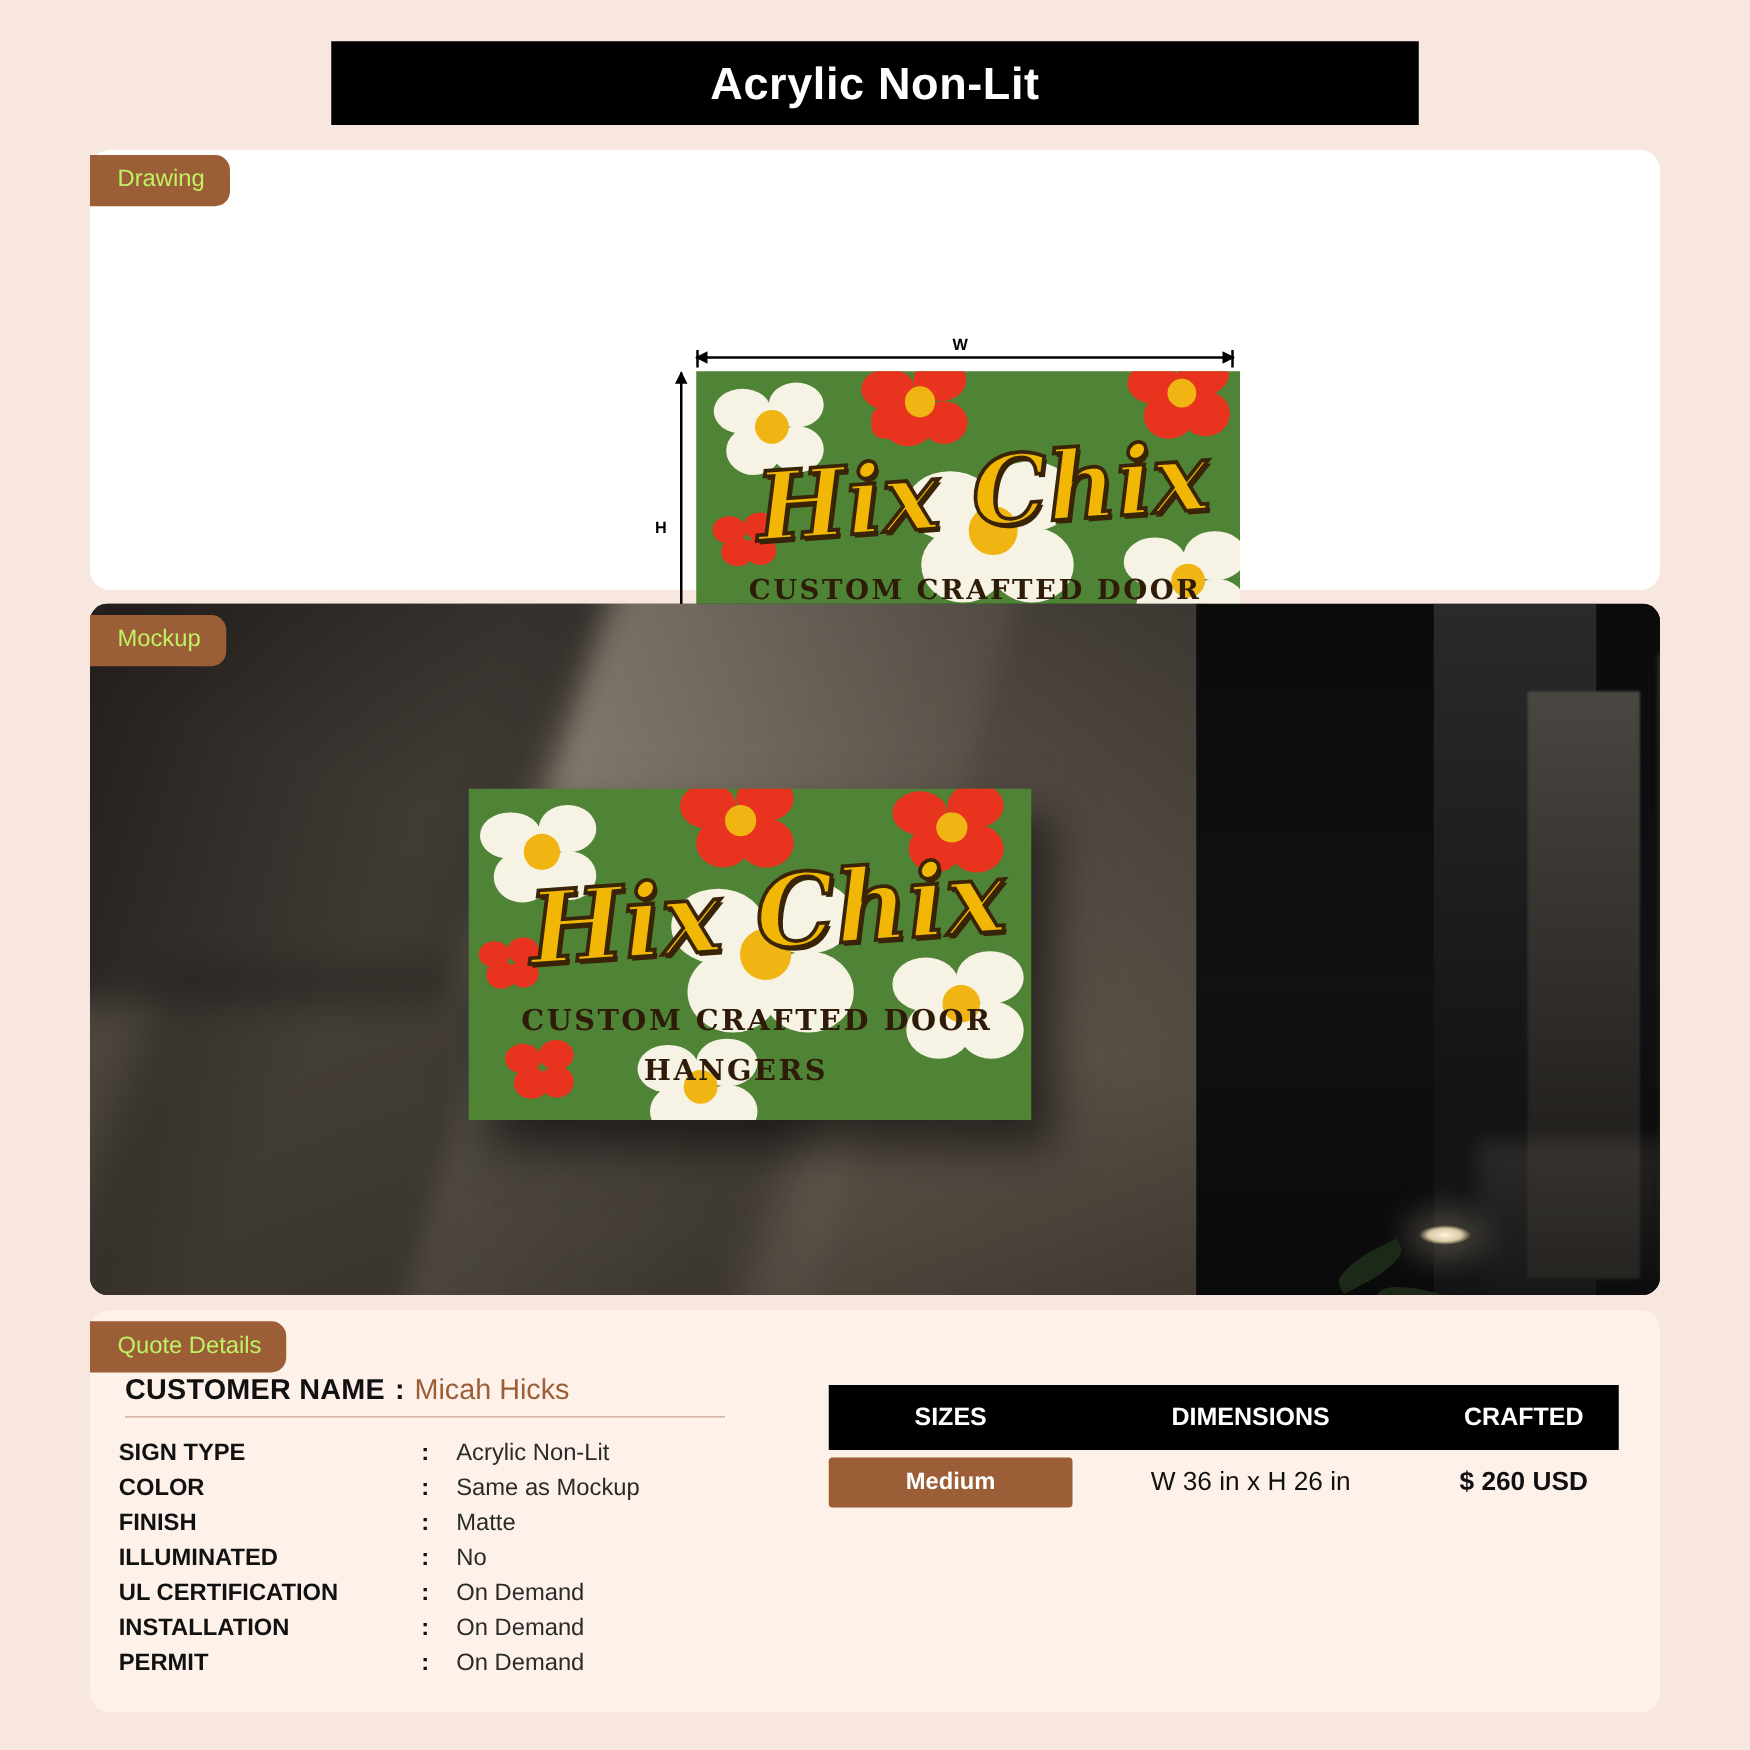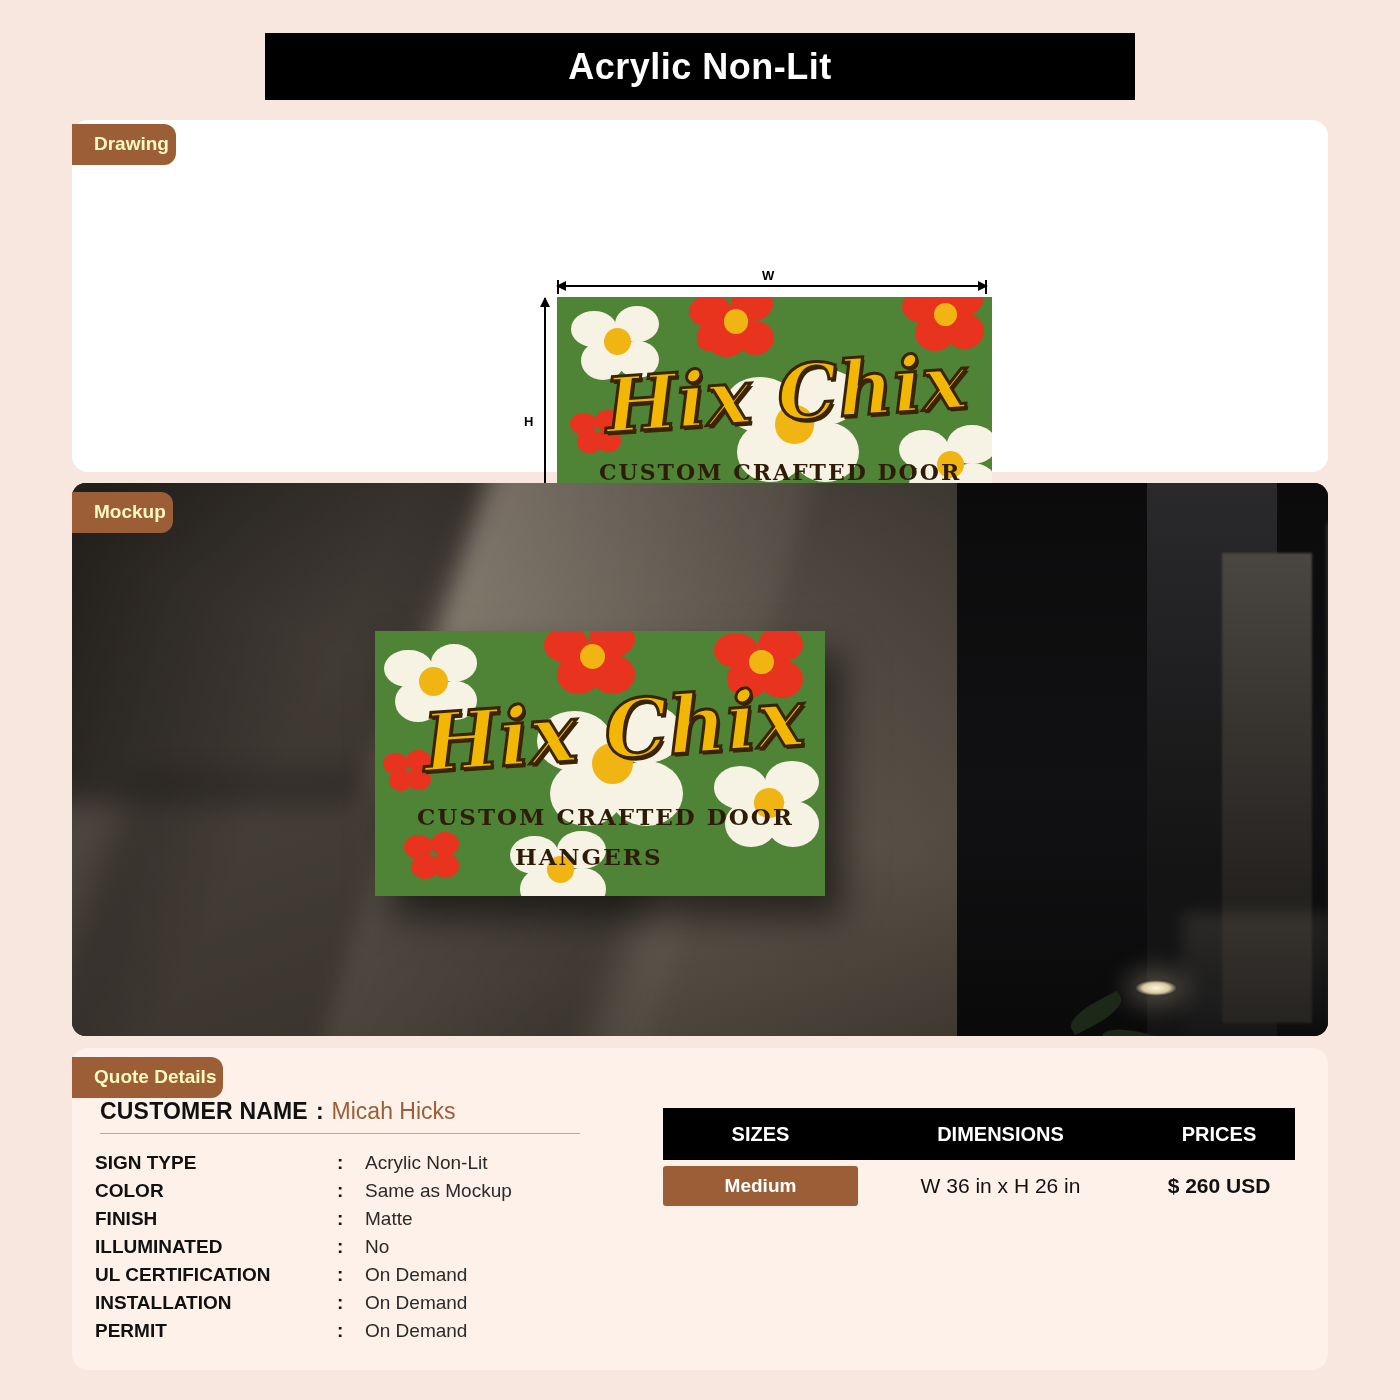--- a/index.html
+++ b/index.html
@@ -28,24 +28,24 @@
   .title-bar .title-text {
     font-size: 36px;
     font-weight: bold;
     letter-spacing: 0.5px;
   }
 
   
   .tag {
     position: absolute;
     background: #9c5e37;
-    color: #fef9c3;
+    color: #bef264;
     font-size: 19px;
-    font-weight: bold;
-    padding: 9px 7px 10px 22px;
+    font-weight: normal;
+    padding: 9px 20px 10px 22px;
     border-top-right-radius: 12px;
     border-bottom-right-radius: 12px;
     z-index: 5;
   }
 
   
   .drawing-panel {
     position: absolute;
     left: 72px; top: 120px;
     width: 1256px; height: 352px;
@@ -494,21 +494,21 @@
       <span class="spec-key">PERMIT</span>
       <span class="spec-colon">:</span>
       <span class="spec-val">On Demand</span>
     </div>
   </div>
 
   <div class="table">
     <div class="thead">
       <div class="col-size">SIZES</div>
       <div class="col-dim">DIMENSIONS</div>
-      <div class="col-price">PRICES</div>
+      <div class="col-price">CRAFTED</div>
     </div>
     <div class="trow">
       <div class="size-pill">Medium</div>
       <div class="dim-cell">W 36 in x H 26 in</div>
       <div class="price-cell">$ 260 USD</div>
     </div>
   </div>
 
 </div>
 

